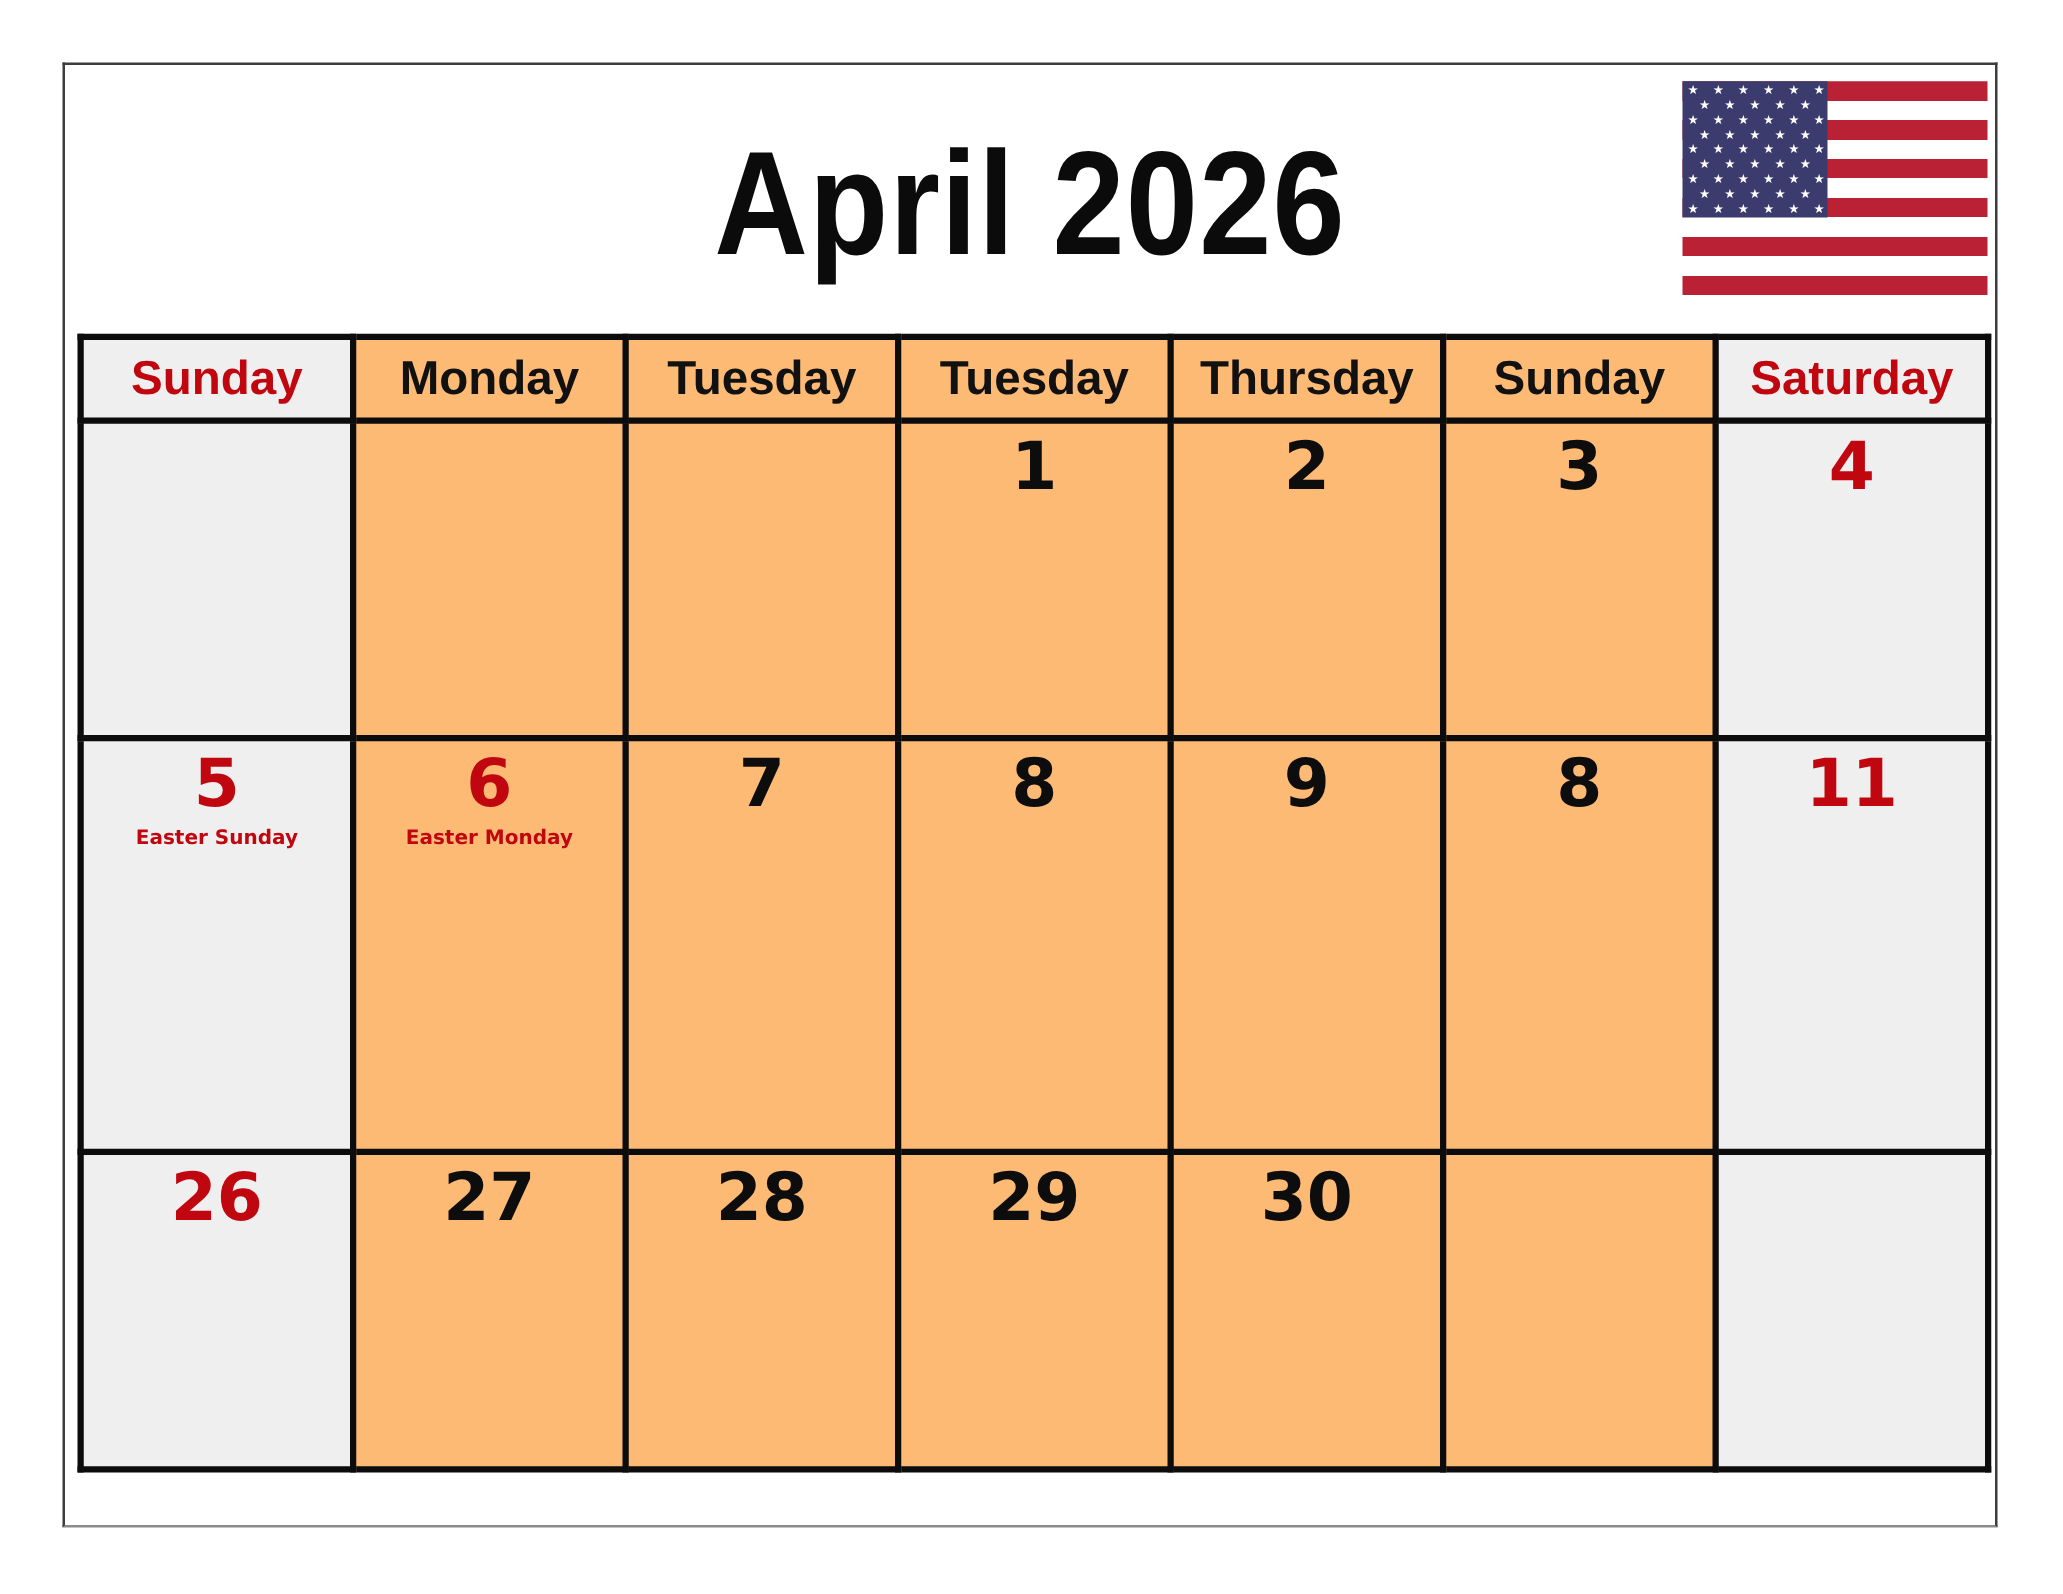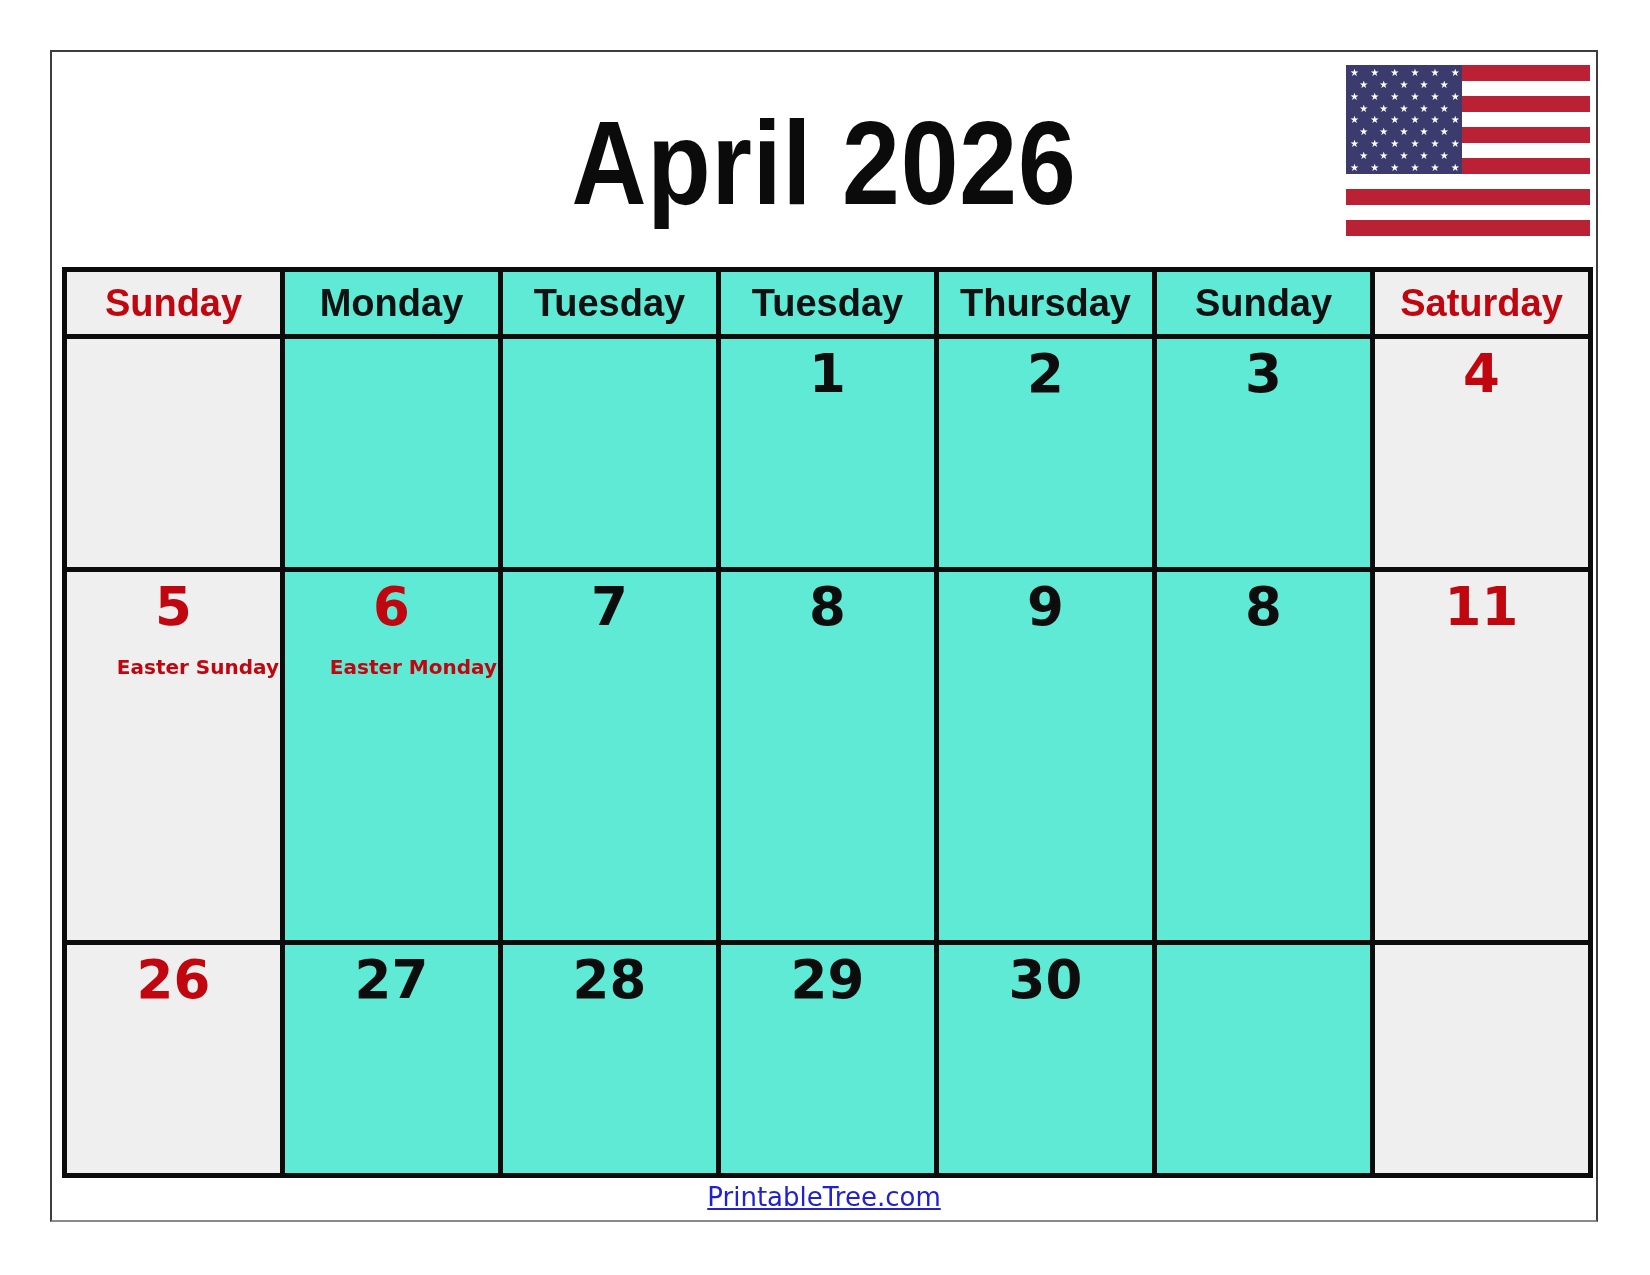--- a/index.html
+++ b/index.html
@@ -81,21 +81,21 @@
     position: absolute;
     left: 10px;
     top: 215px;
     width: 1531px;
     height: 911px;
     border-collapse: collapse;
     table-layout: fixed;
   }
   .calendar th, .calendar td {
     border: 5px solid #0c0c0c;
-    background: #5eead4;
+    background: #fdba74;
   }
   .calendar th {
     height: 60px;
     font-family: "Liberation Sans", sans-serif;
     font-weight: 700;
     font-size: 38px;
     color: #111111;
     text-align: center;
     vertical-align: middle;
   }
@@ -117,25 +117,24 @@
     font-size: 53px;
     line-height: 1.12;
     color: #0d0d0d;
   }
   td.weekend .num, .num.red {
     color: var(--holiday-red);
   }
   .holiday {
     font-family: "DejaVu Sans", sans-serif;
     font-weight: 700;
-    font-size: 20px;
+    font-size: 16px;
     line-height: 1.2;
-    margin-top: 18px;
+    margin-top: 2px;
     color: var(--holiday-red);
-    text-align: right;
   }
   
   .footer {
     position: absolute;
     left: 0;
     bottom: 8px;
     width: 100%;
     text-align: center;
   }
   .footer-link {
@@ -236,17 +235,14 @@
           </td>
           <td>
             <div class="num">30</div>
           </td>
           <td></td>
           <td class="weekend"></td>
         </tr>
       </tbody>
   </table>
 
-  <div class="footer">
-    <a href="#" class="footer-link">PrintableTree.com</a>
-  </div>
 
 </div>
 
 </body></html>

